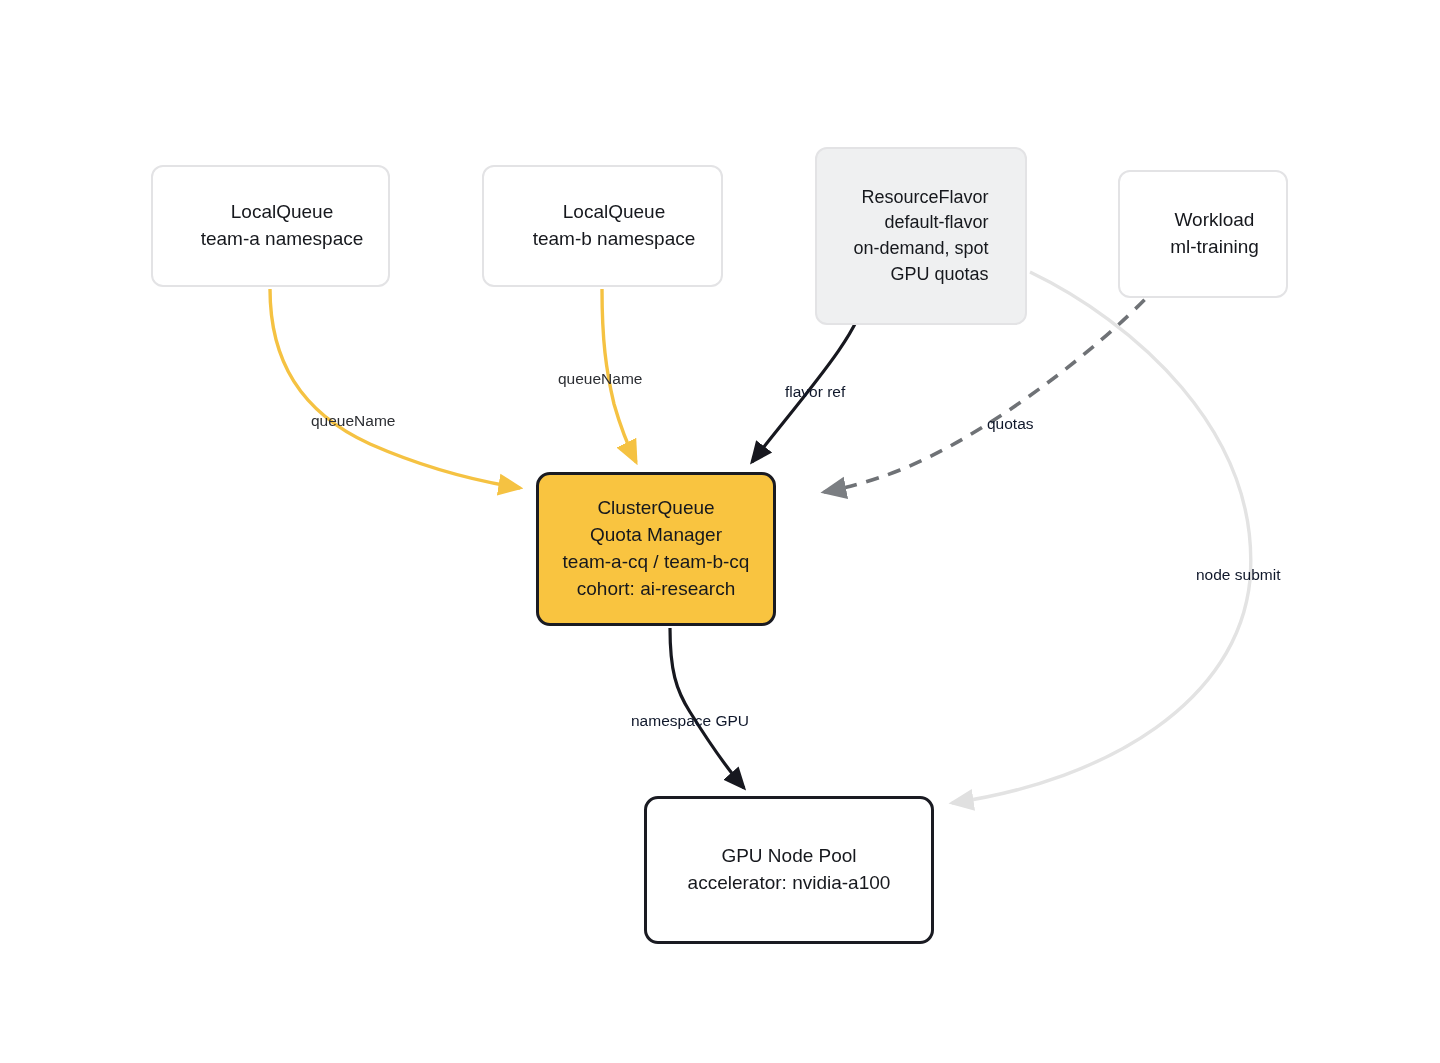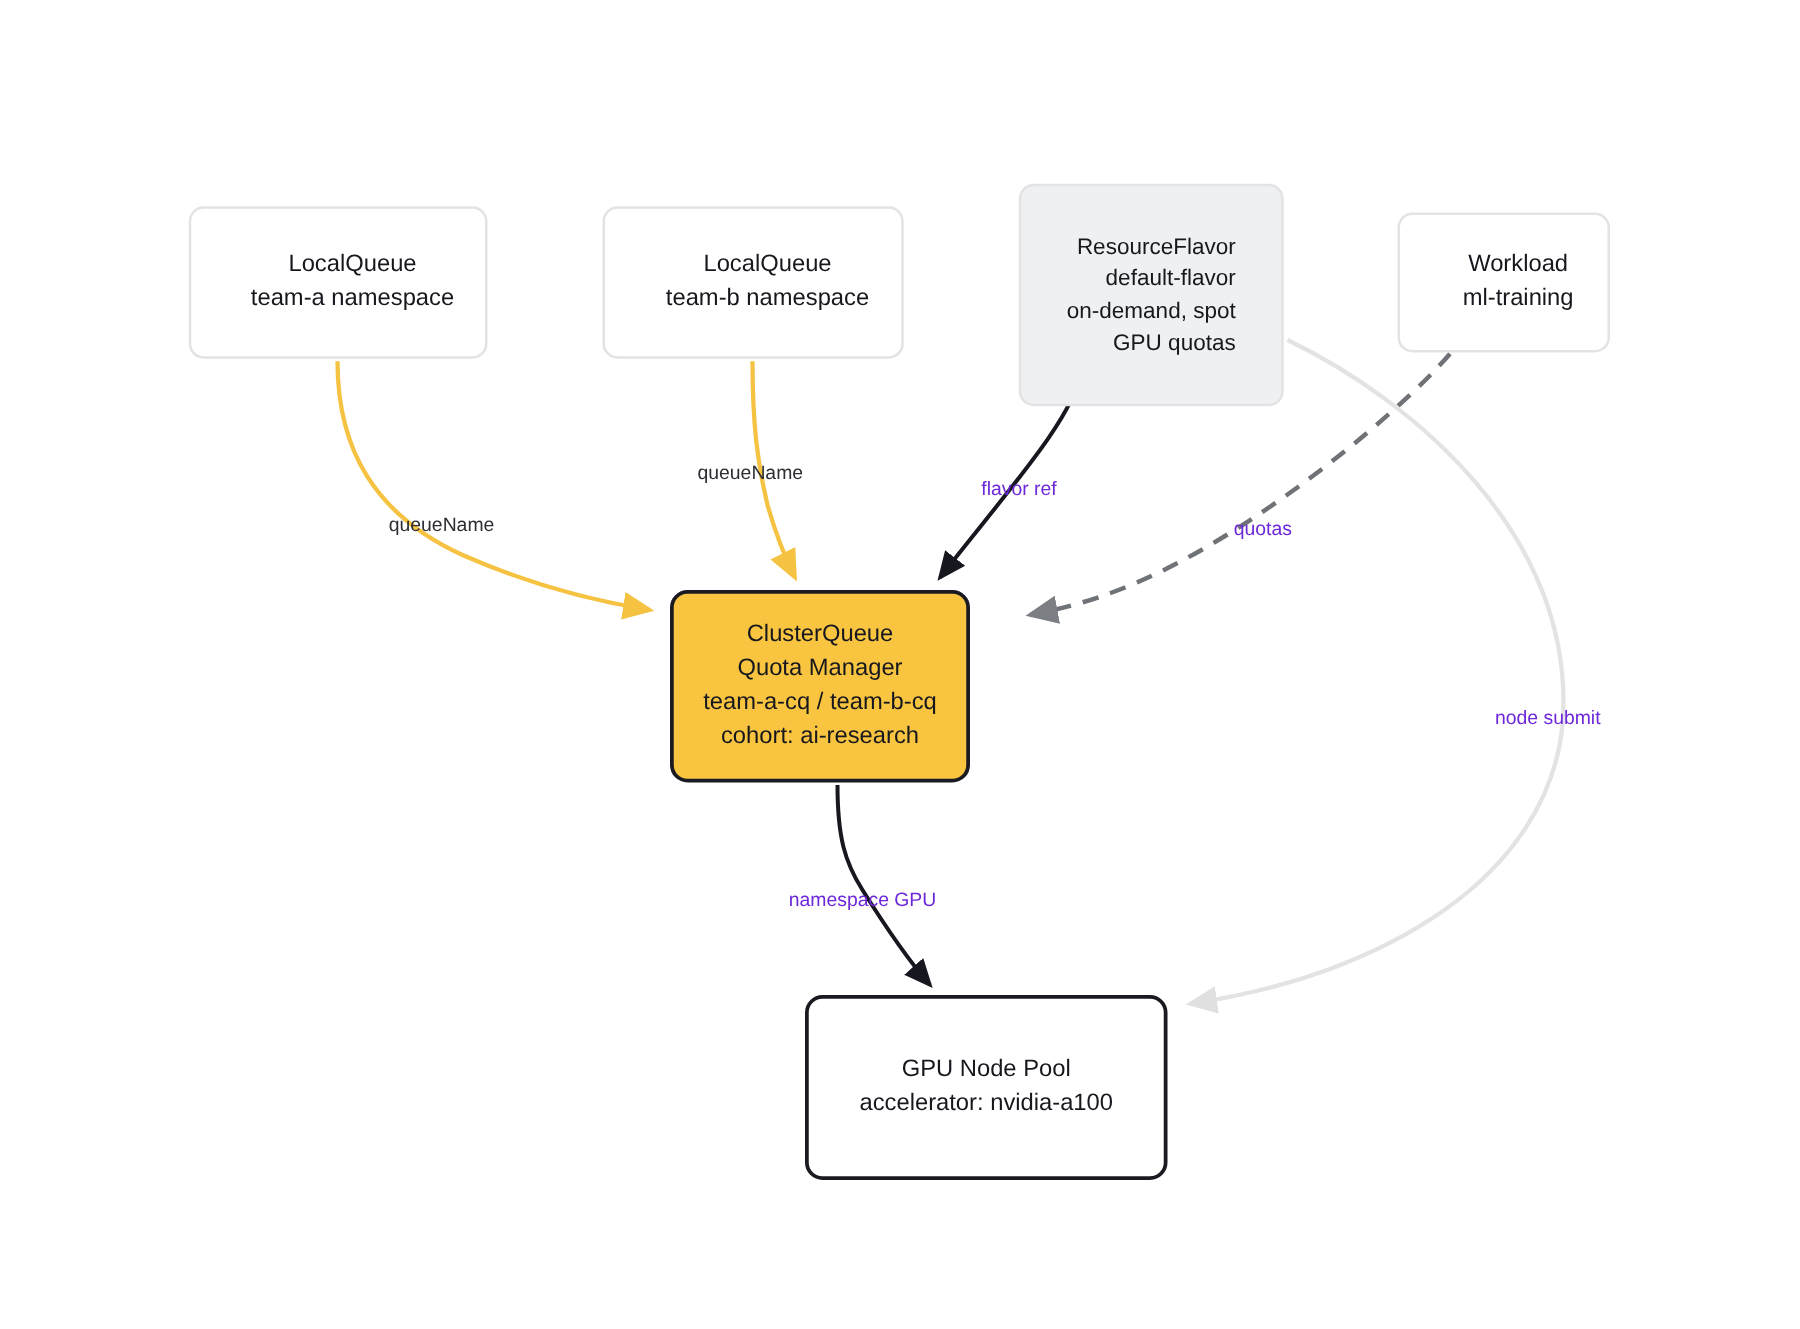--- a/index.html
+++ b/index.html
@@ -57,21 +57,21 @@
     font-size: 19px;
   }
   .node-pool {
     background: #ffffff;
     border: 3px solid #1a1b22;
     border-radius: 14px;
   }
   .edge-label {
     position: absolute;
     font-size: 15.5px;
-    color: #6d28d9;
+    color: #0f172a;
     white-space: nowrap;
     z-index: 4;
     background: transparent;
   }
   .edge-label.dark {
     color: #2c2e33;
     text-align: center;
   }
 </style>
 </head>
@@ -118,21 +118,21 @@
 team-b namespace</span>
   </div>
 
   <div class="node node-flavor" style="left:815px; top:147px; width:212px; height:178px; font-size:18px;text-align:right;">
     <span>ResourceFlavor
 default-flavor
 on-demand, spot
 GPU quotas</span>
   </div>
 
-  <div class="node node-plain" style="left:1118px; top:170px; width:170px; height:112px;">
+  <div class="node node-plain" style="left:1118px; top:170px; width:170px; height:128px;">
     <span>Workload
 ml-training</span>
   </div>
 
   <div class="node node-primary" style="left:536px; top:472px; width:240px; height:154px;">
     <span>ClusterQueue
 Quota Manager
 team-a-cq / team-b-cq
 cohort: ai-research</span>
   </div>

